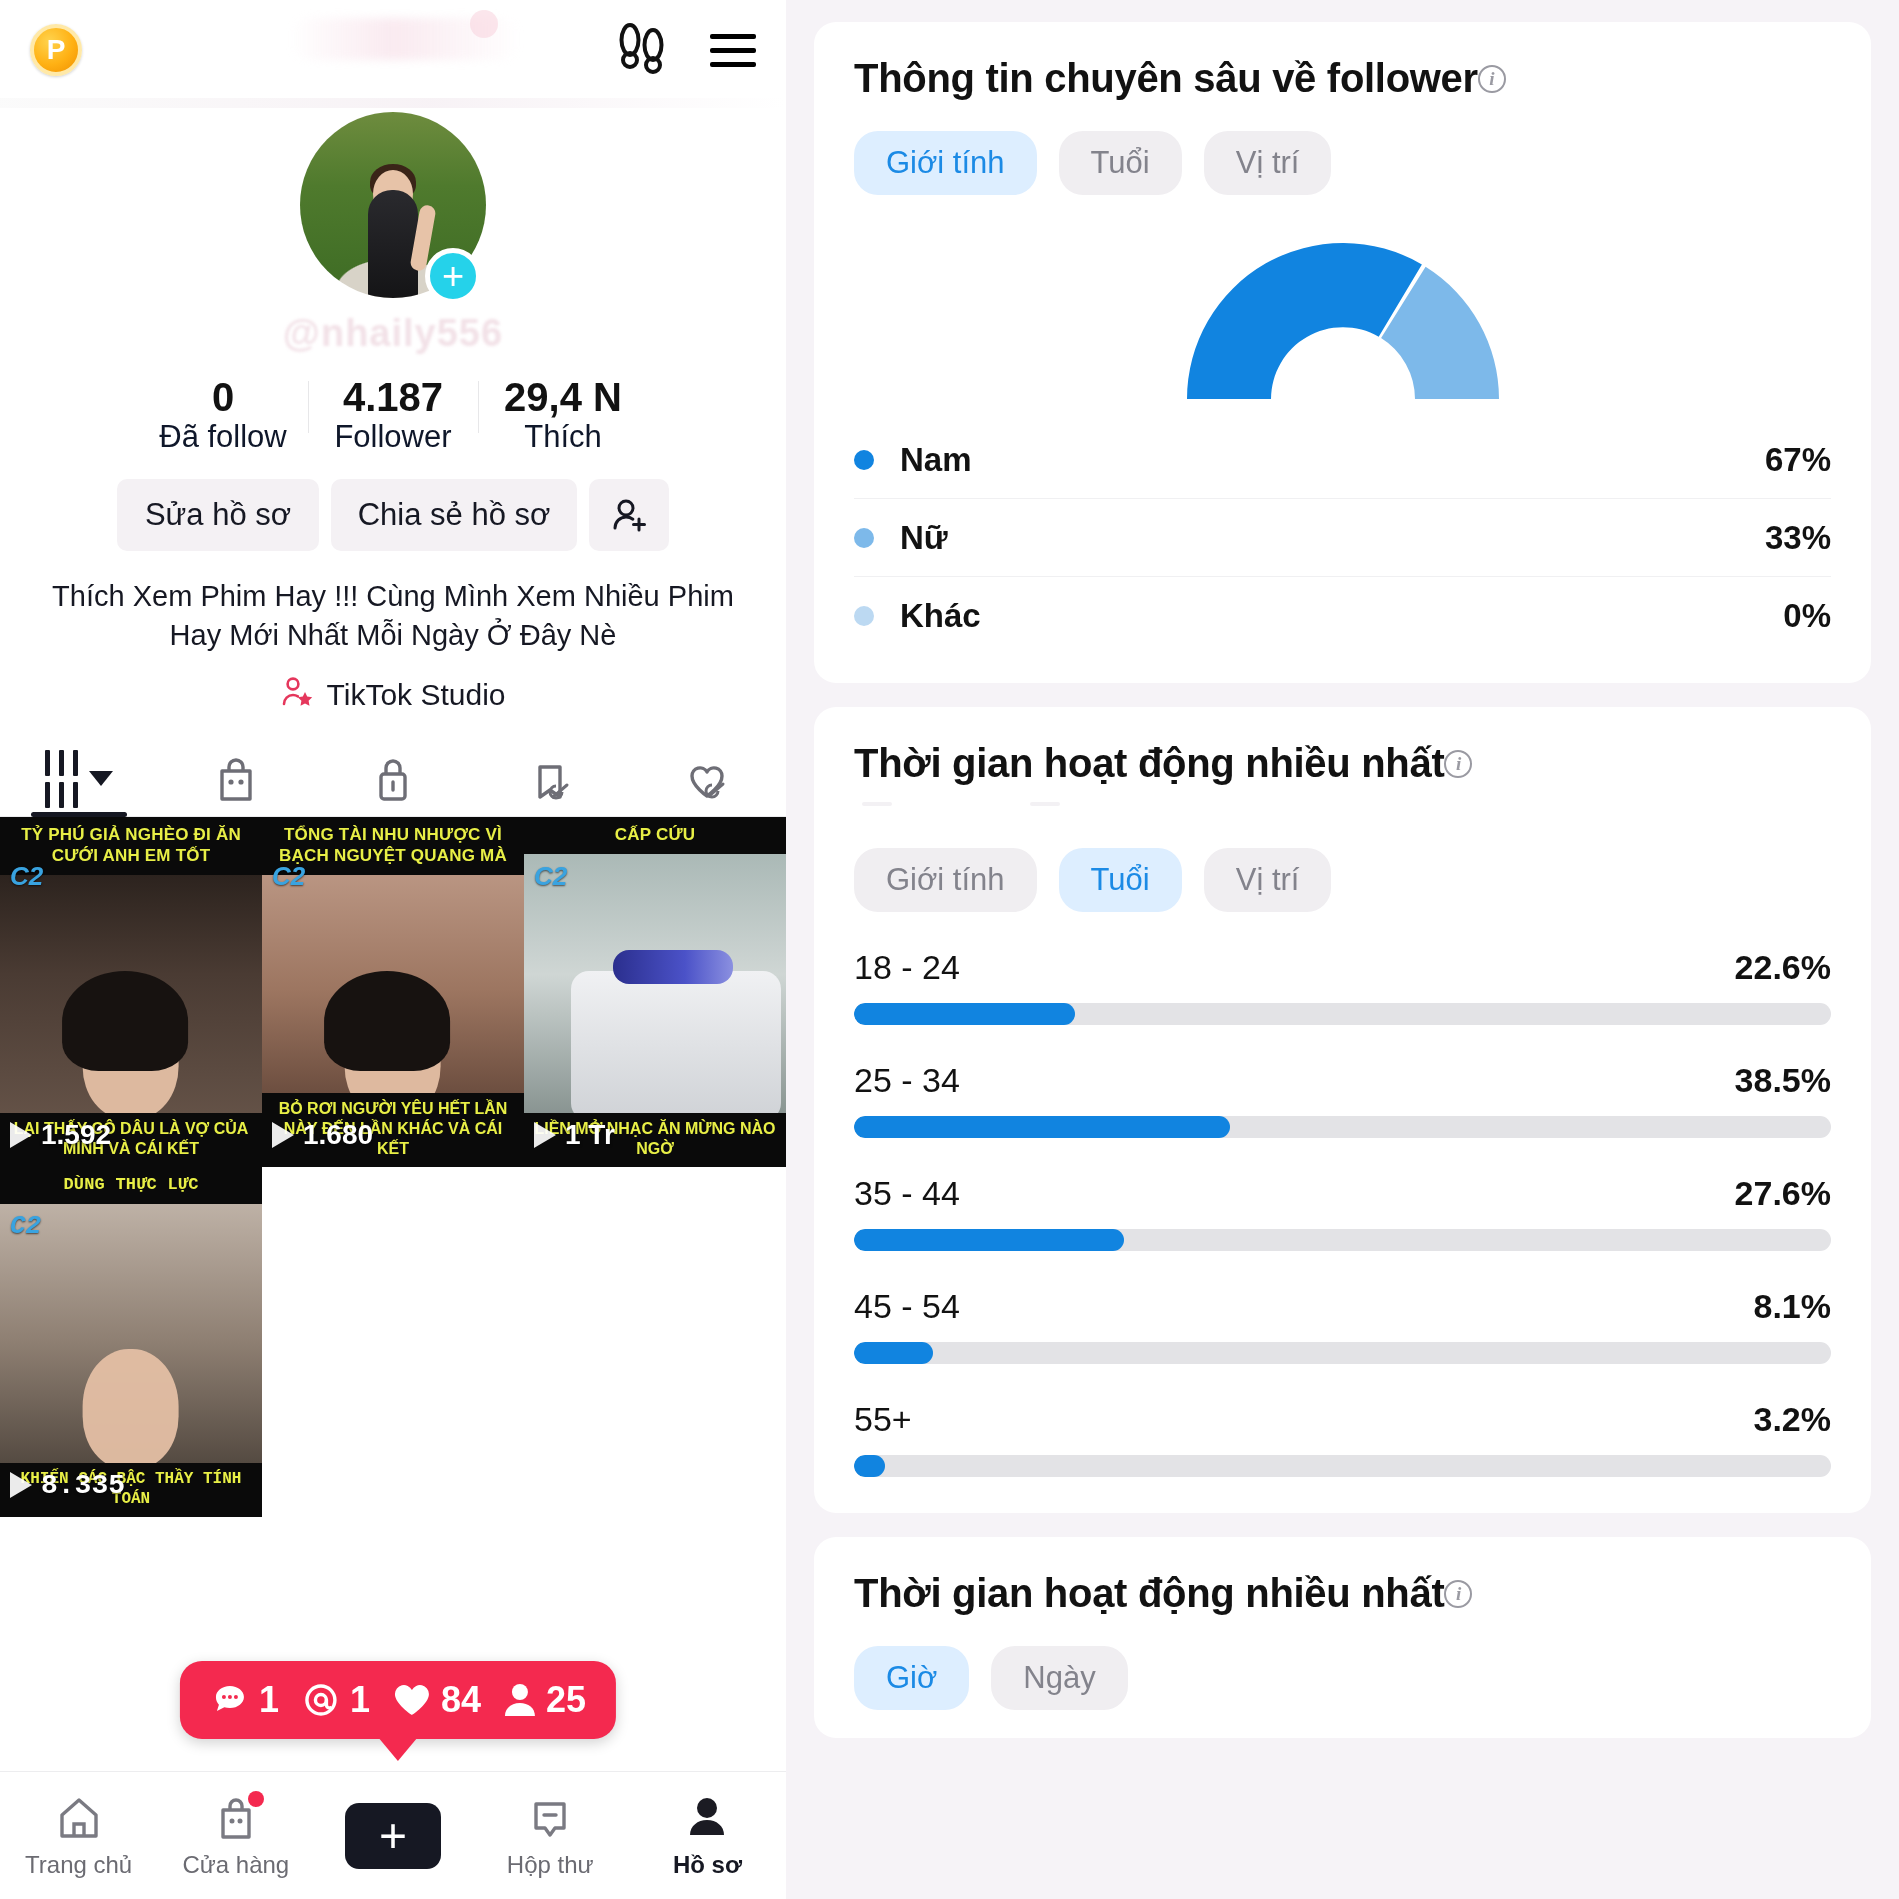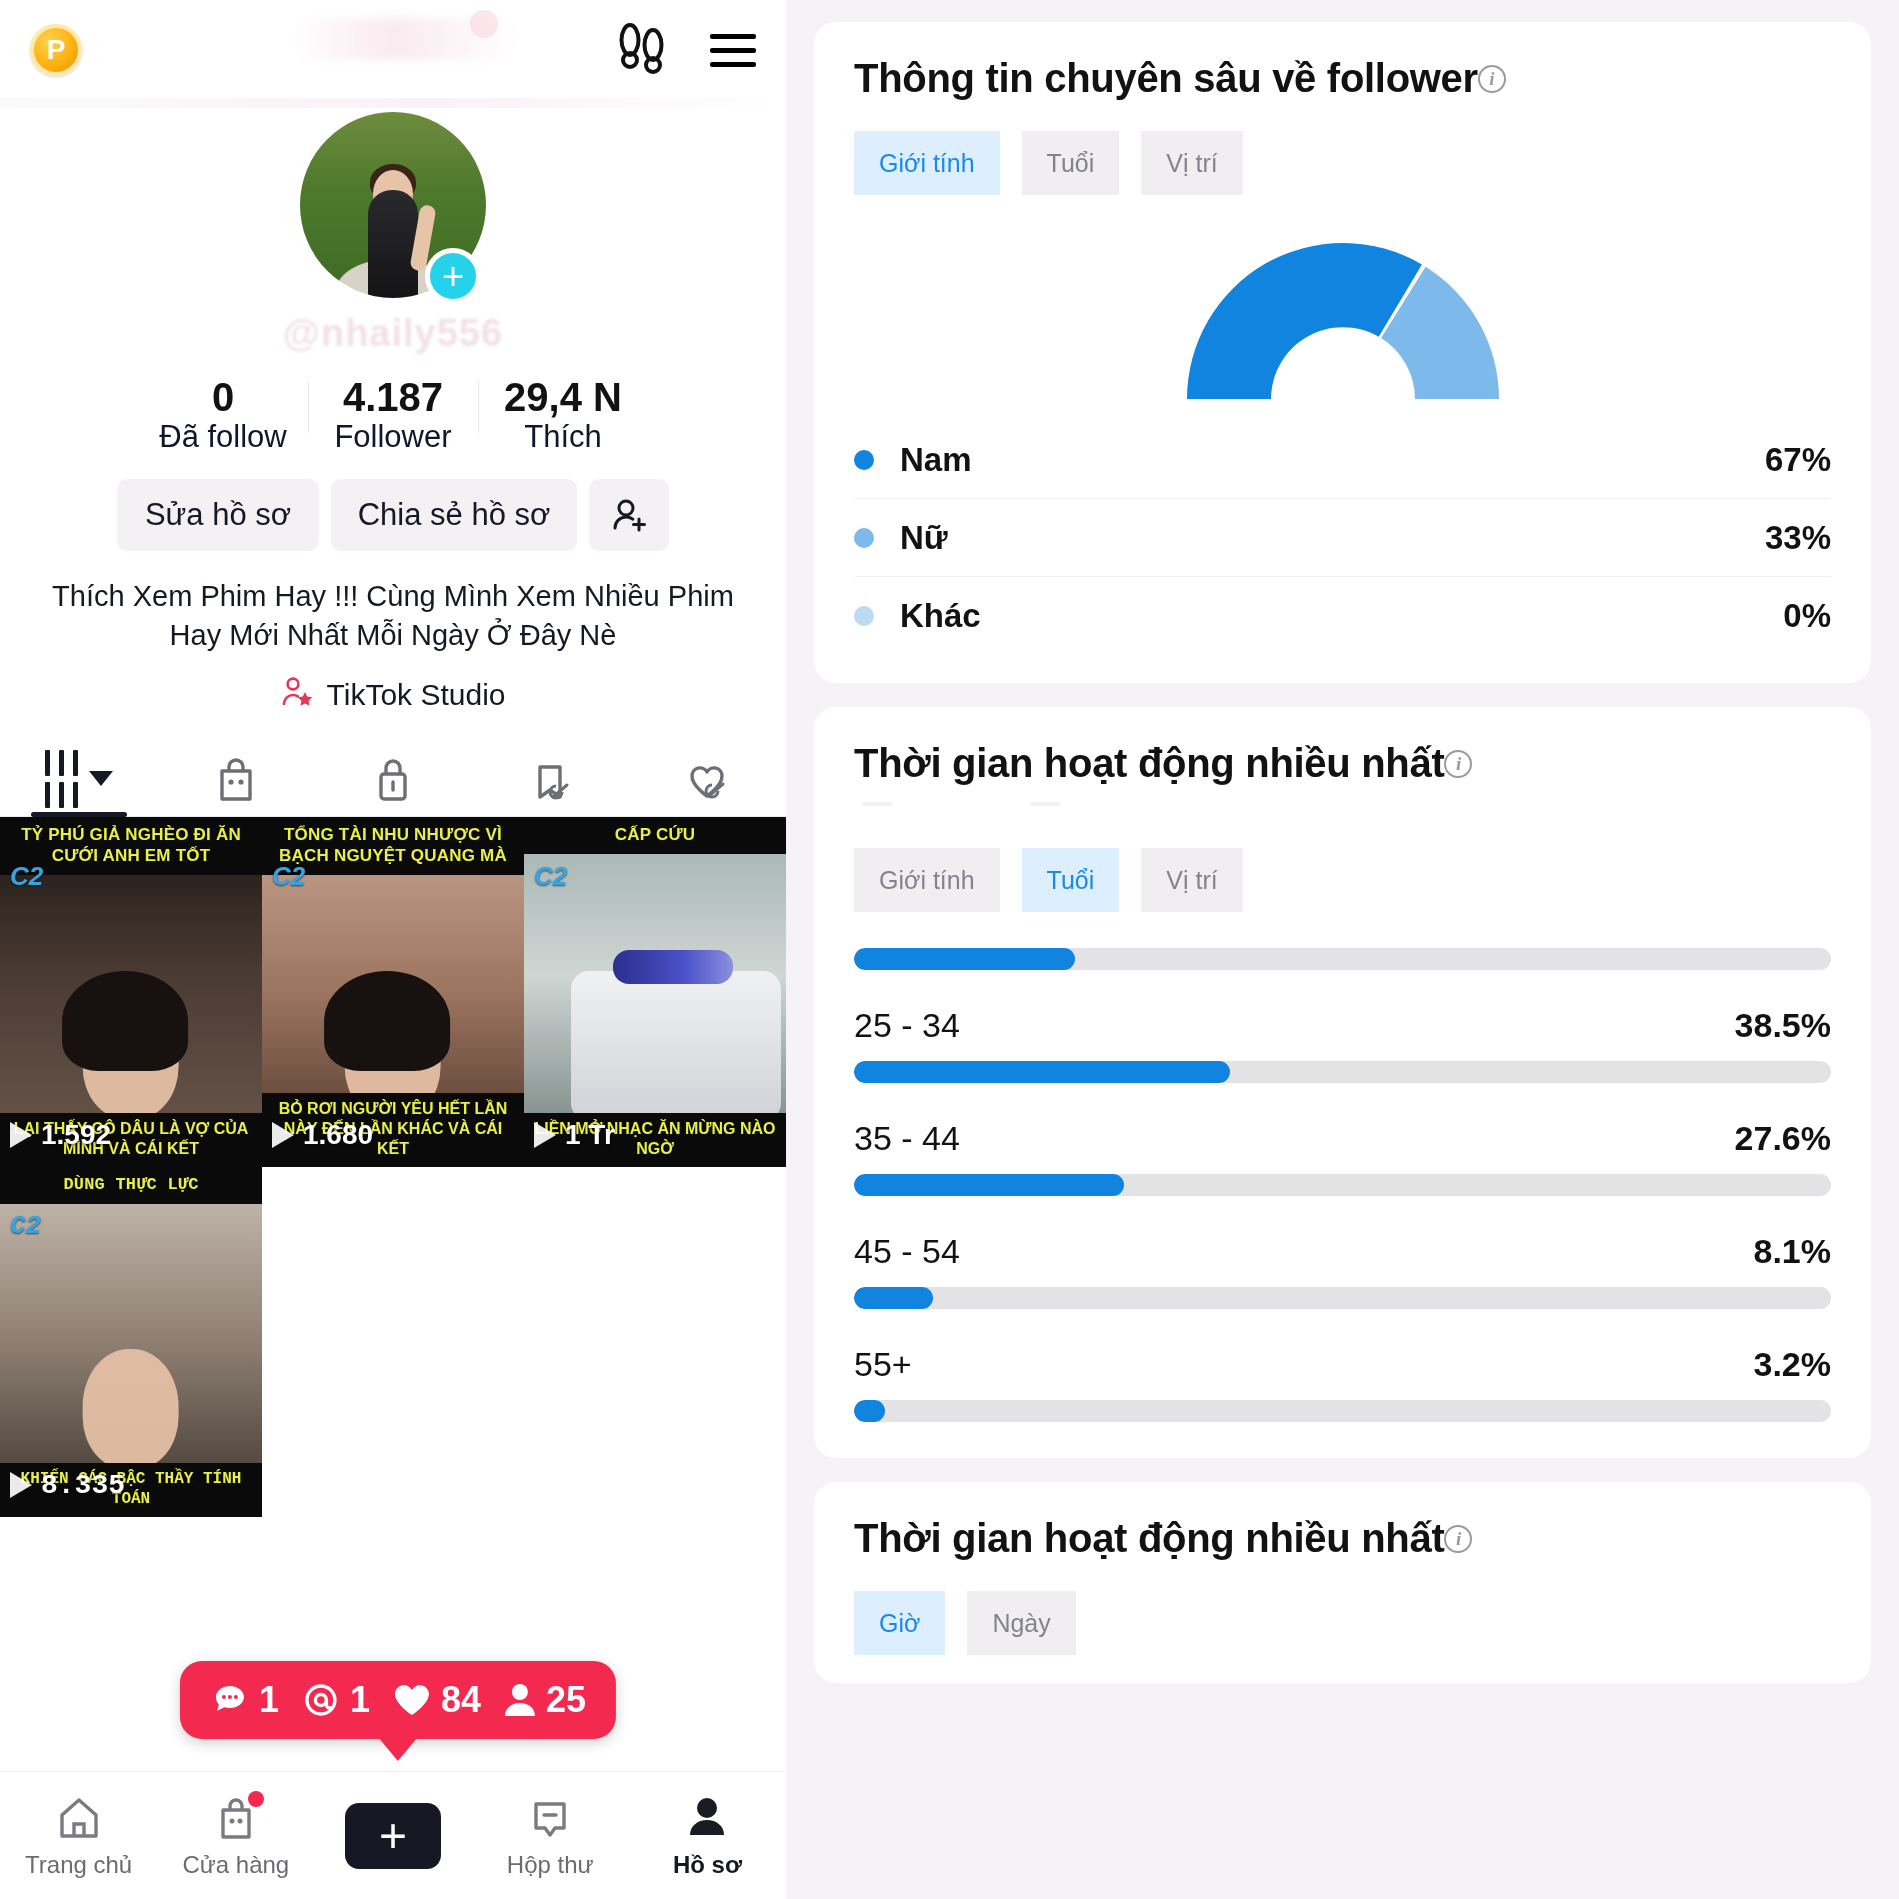--- a/index.html
+++ b/index.html
@@ -247,24 +247,24 @@
     font-size: 40px; font-weight: 700; color: #121212; letter-spacing: -.3px;
   }
   .info-ic {
     width: 28px; height: 28px; border-radius: 50%; border: 2px solid #9a9aa2;
     color: #9a9aa2; font-size: 19px; line-height: 24px; text-align: center;
     font-family: "Liberation Serif", serif; font-style: italic; font-weight: 700;
     flex: 0 0 28px;
   }
   .seg-row { display: flex; gap: 22px; margin-top: 30px; }
   .seg {
-    background: #f0eef1; color: #83838c; border-radius: 0;
-    height: 64px; padding: 0 25px;
+    background: #f0eef1; color: #83838c; border-radius: 24px;
+    height: 64px; padding: 0 32px;
     display: flex; align-items: center; justify-content: center;
-    font-size: 25px;
+    font-size: 31px;
   }
   .seg.active { background: #ddeeff; color: #1b8ae5; }
 
   .gauge-wrap { display: flex; justify-content: center; margin: 34px 0 16px; }
   .gauge { position: relative; width: 340px; height: 176px; overflow: hidden; }
   .gauge svg { display: block; }
 
   .legend { margin-top: 16px; }
   .legend-row {
     display: flex; align-items: center; height: 78px;
@@ -597,20 +597,24 @@
           <i style="left:176px"></i>
       </div>
       <div class="seg-row">
         <div class="seg">Giới tính</div>
         <div class="seg active">Tuổi</div>
         <div class="seg">Vị trí</div>
       </div>
 
       <div class="bar-block">
         <div class="bar-item">
+          <div class="bar-head">
+            <span class="lab">18 - 24</span>
+            <span class="val">22.6%</span>
+          </div>
           <div class="bar-track">
             <div class="bar-fill" style="width:22.6%"></div>
           </div>
         </div>
         <div class="bar-item">
           <div class="bar-head">
             <span class="lab">25 - 34</span>
             <span class="val">38.5%</span>
           </div>
           <div class="bar-track">

